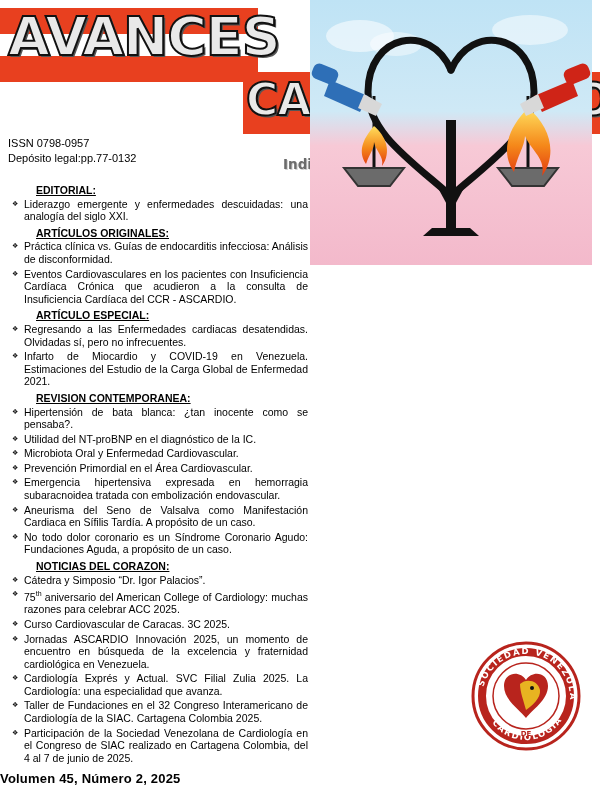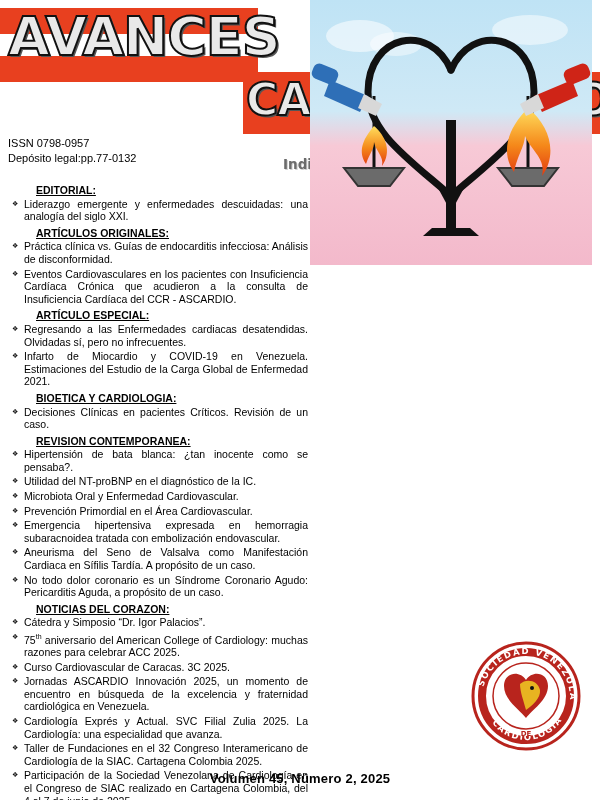--- a/index.html
+++ b/index.html
@@ -80,21 +80,21 @@
   .art svg{display:block;}
 
   
   .logo{
     position:absolute;right:18px;bottom:48px;width:112px;height:112px;
   }
 
   
   .volumen{
     position:absolute;left:0;right:0;bottom:14px;
-    text-align:center;font-weight:bold;font-size:13px;
+    text-align:left;font-weight:bold;font-size:13px;
     letter-spacing:.2px;
   }
 </style>
 </head>
 <body>
 
 <div class="masthead">
   <div class="bar-red-1"></div>
   <div class="bar-red-2"></div>
   <div class="bar-red-3"></div>
@@ -177,42 +177,36 @@
     </div>
 
     <div>
       <div class="sec-head">ARTÍCULO ESPECIAL:</div>
       <ul class="items">
         <li>Regresando a las Enfermedades cardiacas desatendidas. Olvidadas sí, pero no infrecuentes.</li>
         <li>Infarto de Miocardio y COVID-19 en Venezuela. Estimaciones del Estudio de la Carga Global de Enfermedad 2021.</li>
       </ul>
     </div>
 
-    <div>
-      <div class="sec-head">BIOETICA Y CARDIOLOGIA:</div>
-      <ul class="items">
-        <li>Decisiones Clínicas en pacientes Críticos. Revisión de un caso.</li>
-      </ul>
-    </div>
 
     <div>
       <div class="sec-head">REVISION CONTEMPORANEA:</div>
       <ul class="items">
         <li>Hipertensión de bata blanca: ¿tan inocente como se pensaba?.</li>
         <li>Utilidad del NT-proBNP en el diagnóstico de la IC.</li>
         <li>Microbiota Oral y Enfermedad Cardiovascular.</li>
         <li>Prevención Primordial en el Área Cardiovascular.</li>
       </ul>
     </div>
 
     <div>
       <ul class="items">
         <li>Emergencia hipertensiva expresada en hemorragia subaracnoidea tratada con embolización endovascular.</li>
         <li>Aneurisma del Seno de Valsalva como Manifestación Cardiaca en Sífilis Tardía. A propósito de un caso.</li>
-        <li>No todo dolor coronario es un Síndrome Coronario Agudo: Pericarditis Aguda, a propósito de un caso.</li>
+        <li>No todo dolor coronario es un Síndrome Coronario Agudo: Fundaciones Aguda, a propósito de un caso.</li>
       </ul>
     </div>
 
     <div>
       <div class="sec-head">NOTICIAS DEL CORAZON:</div>
       <ul class="items">
         <li>Cátedra y Simposio “Dr. Igor Palacios”.</li>
         <li>75<sup>th</sup> aniversario del American College of Cardiology: muchas razones para celebrar ACC 2025.</li>
         <li>Curso Cardiovascular de Caracas. 3C 2025.</li>
         <li>Jornadas ASCARDIO Innovación 2025, un momento de encuentro en búsqueda de la excelencia y fraternidad cardiológica en Venezuela.</li>

